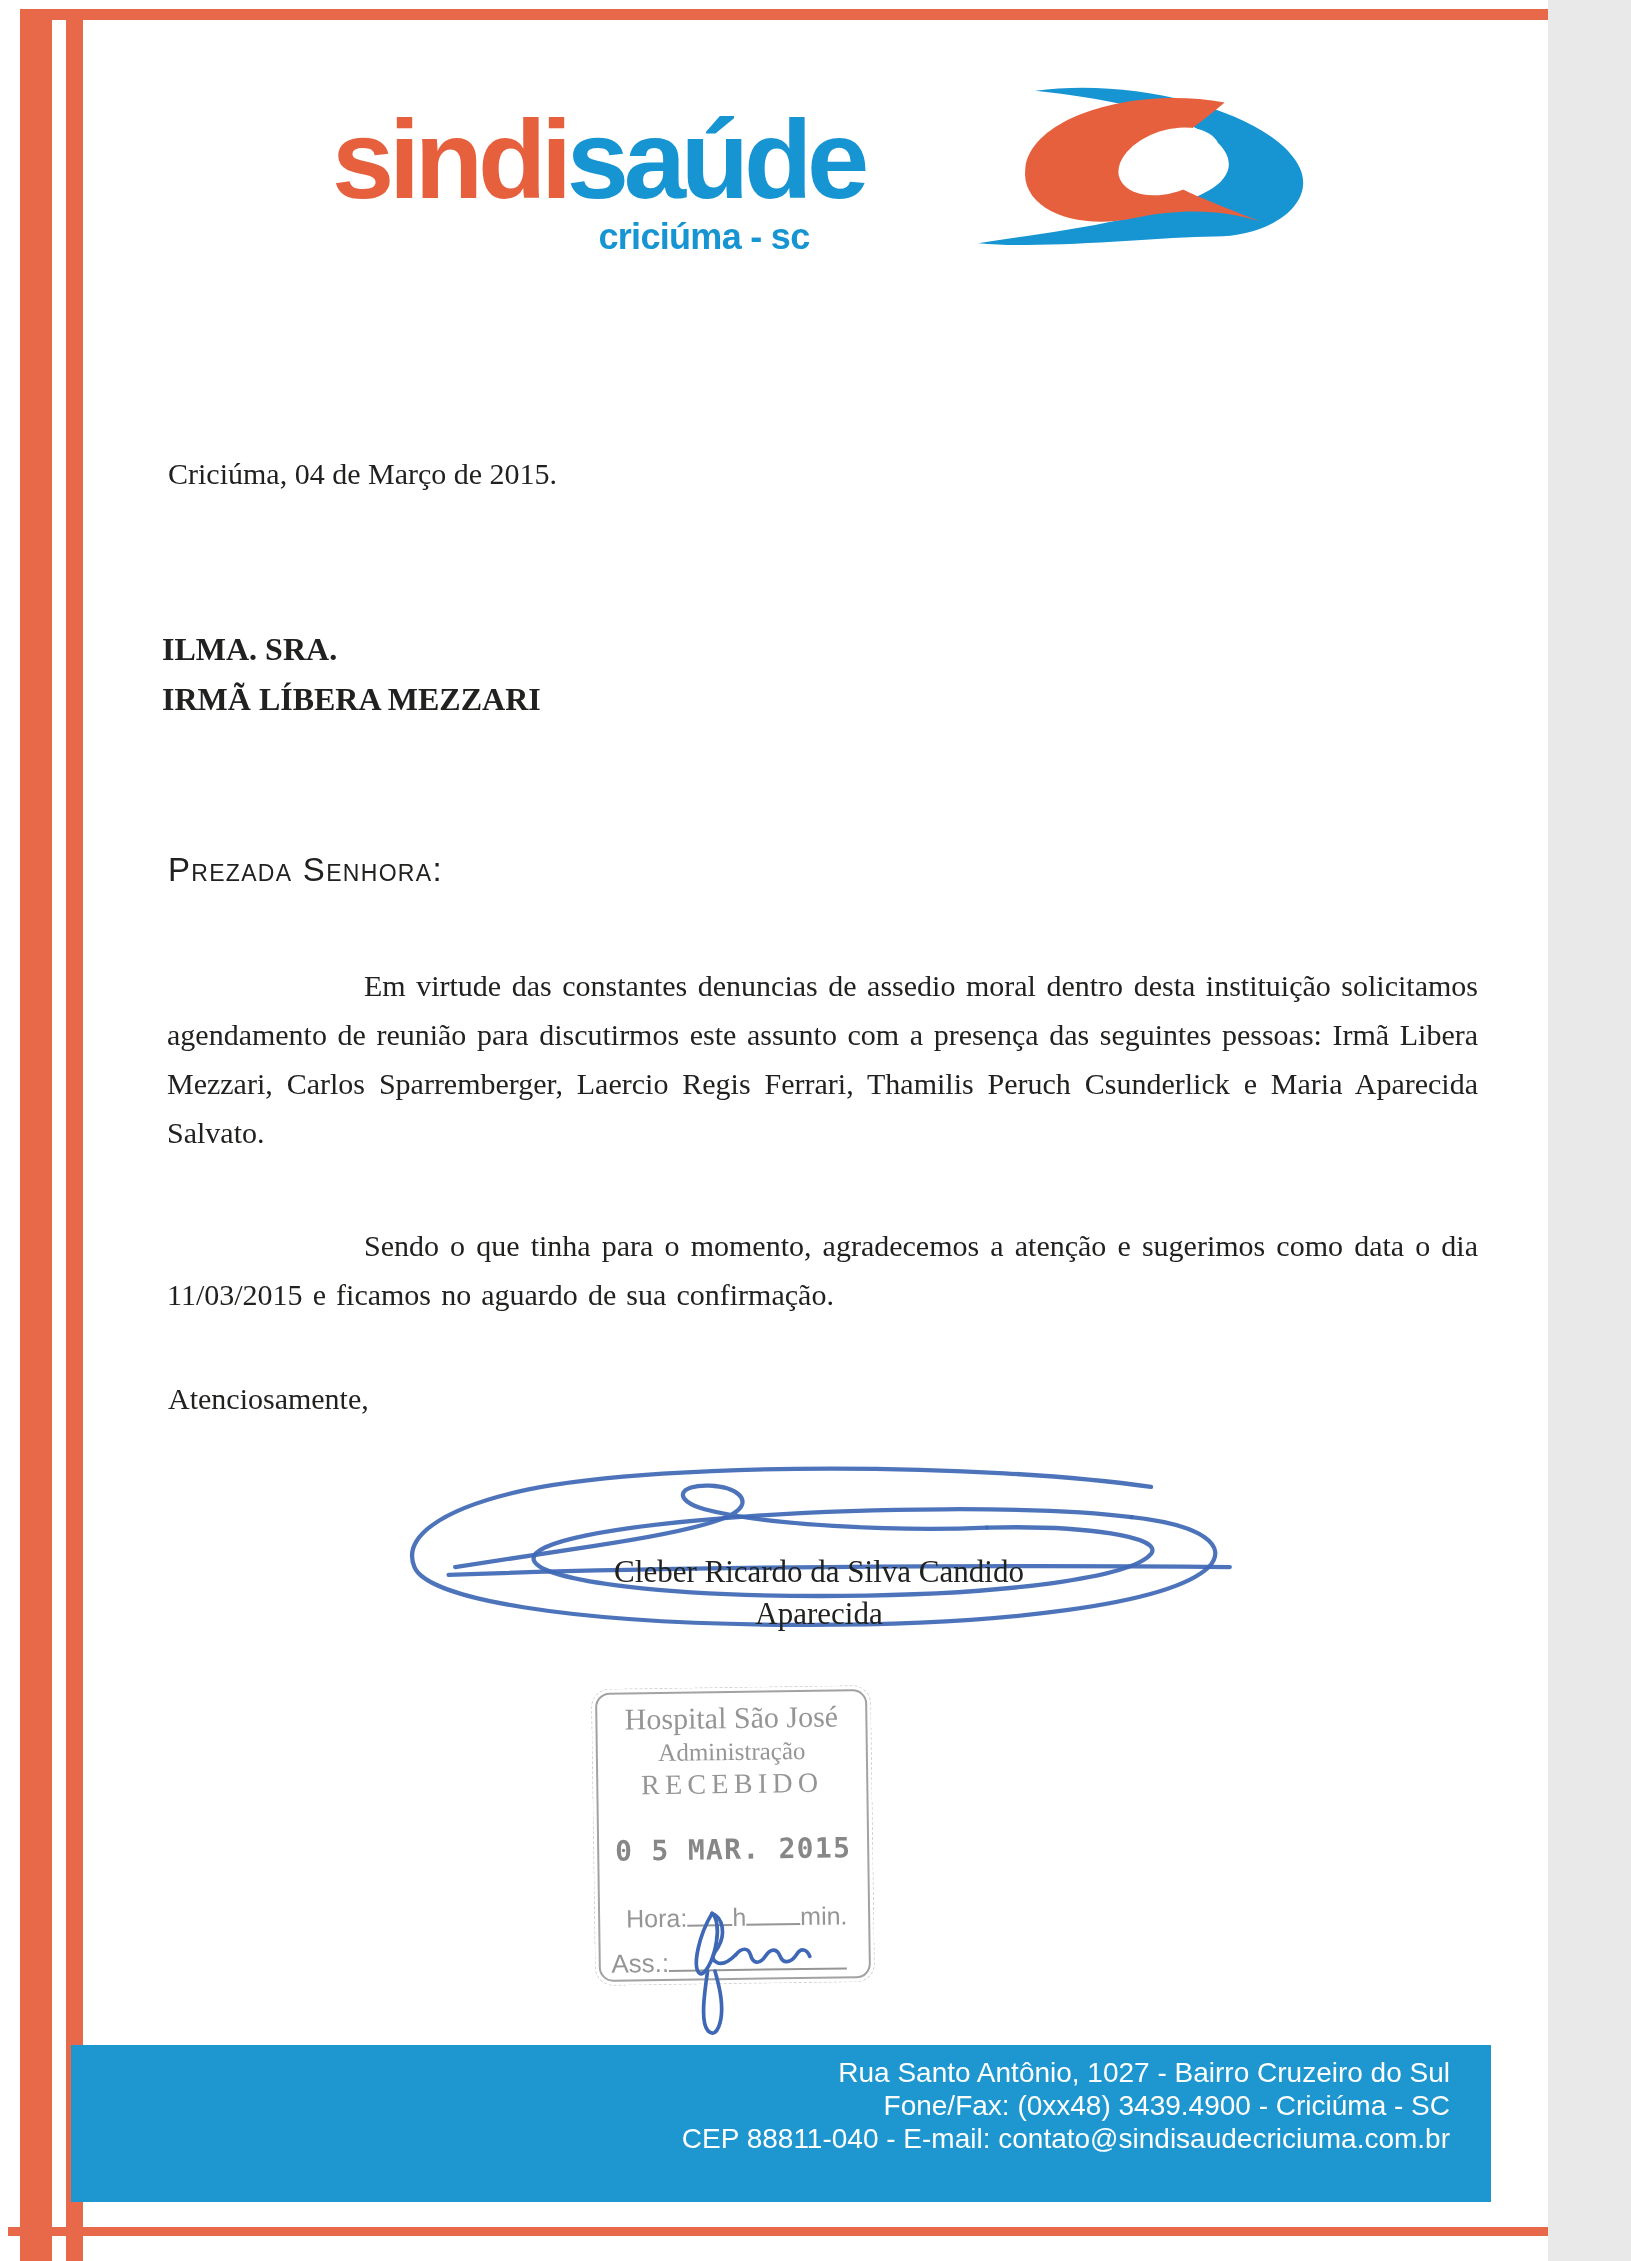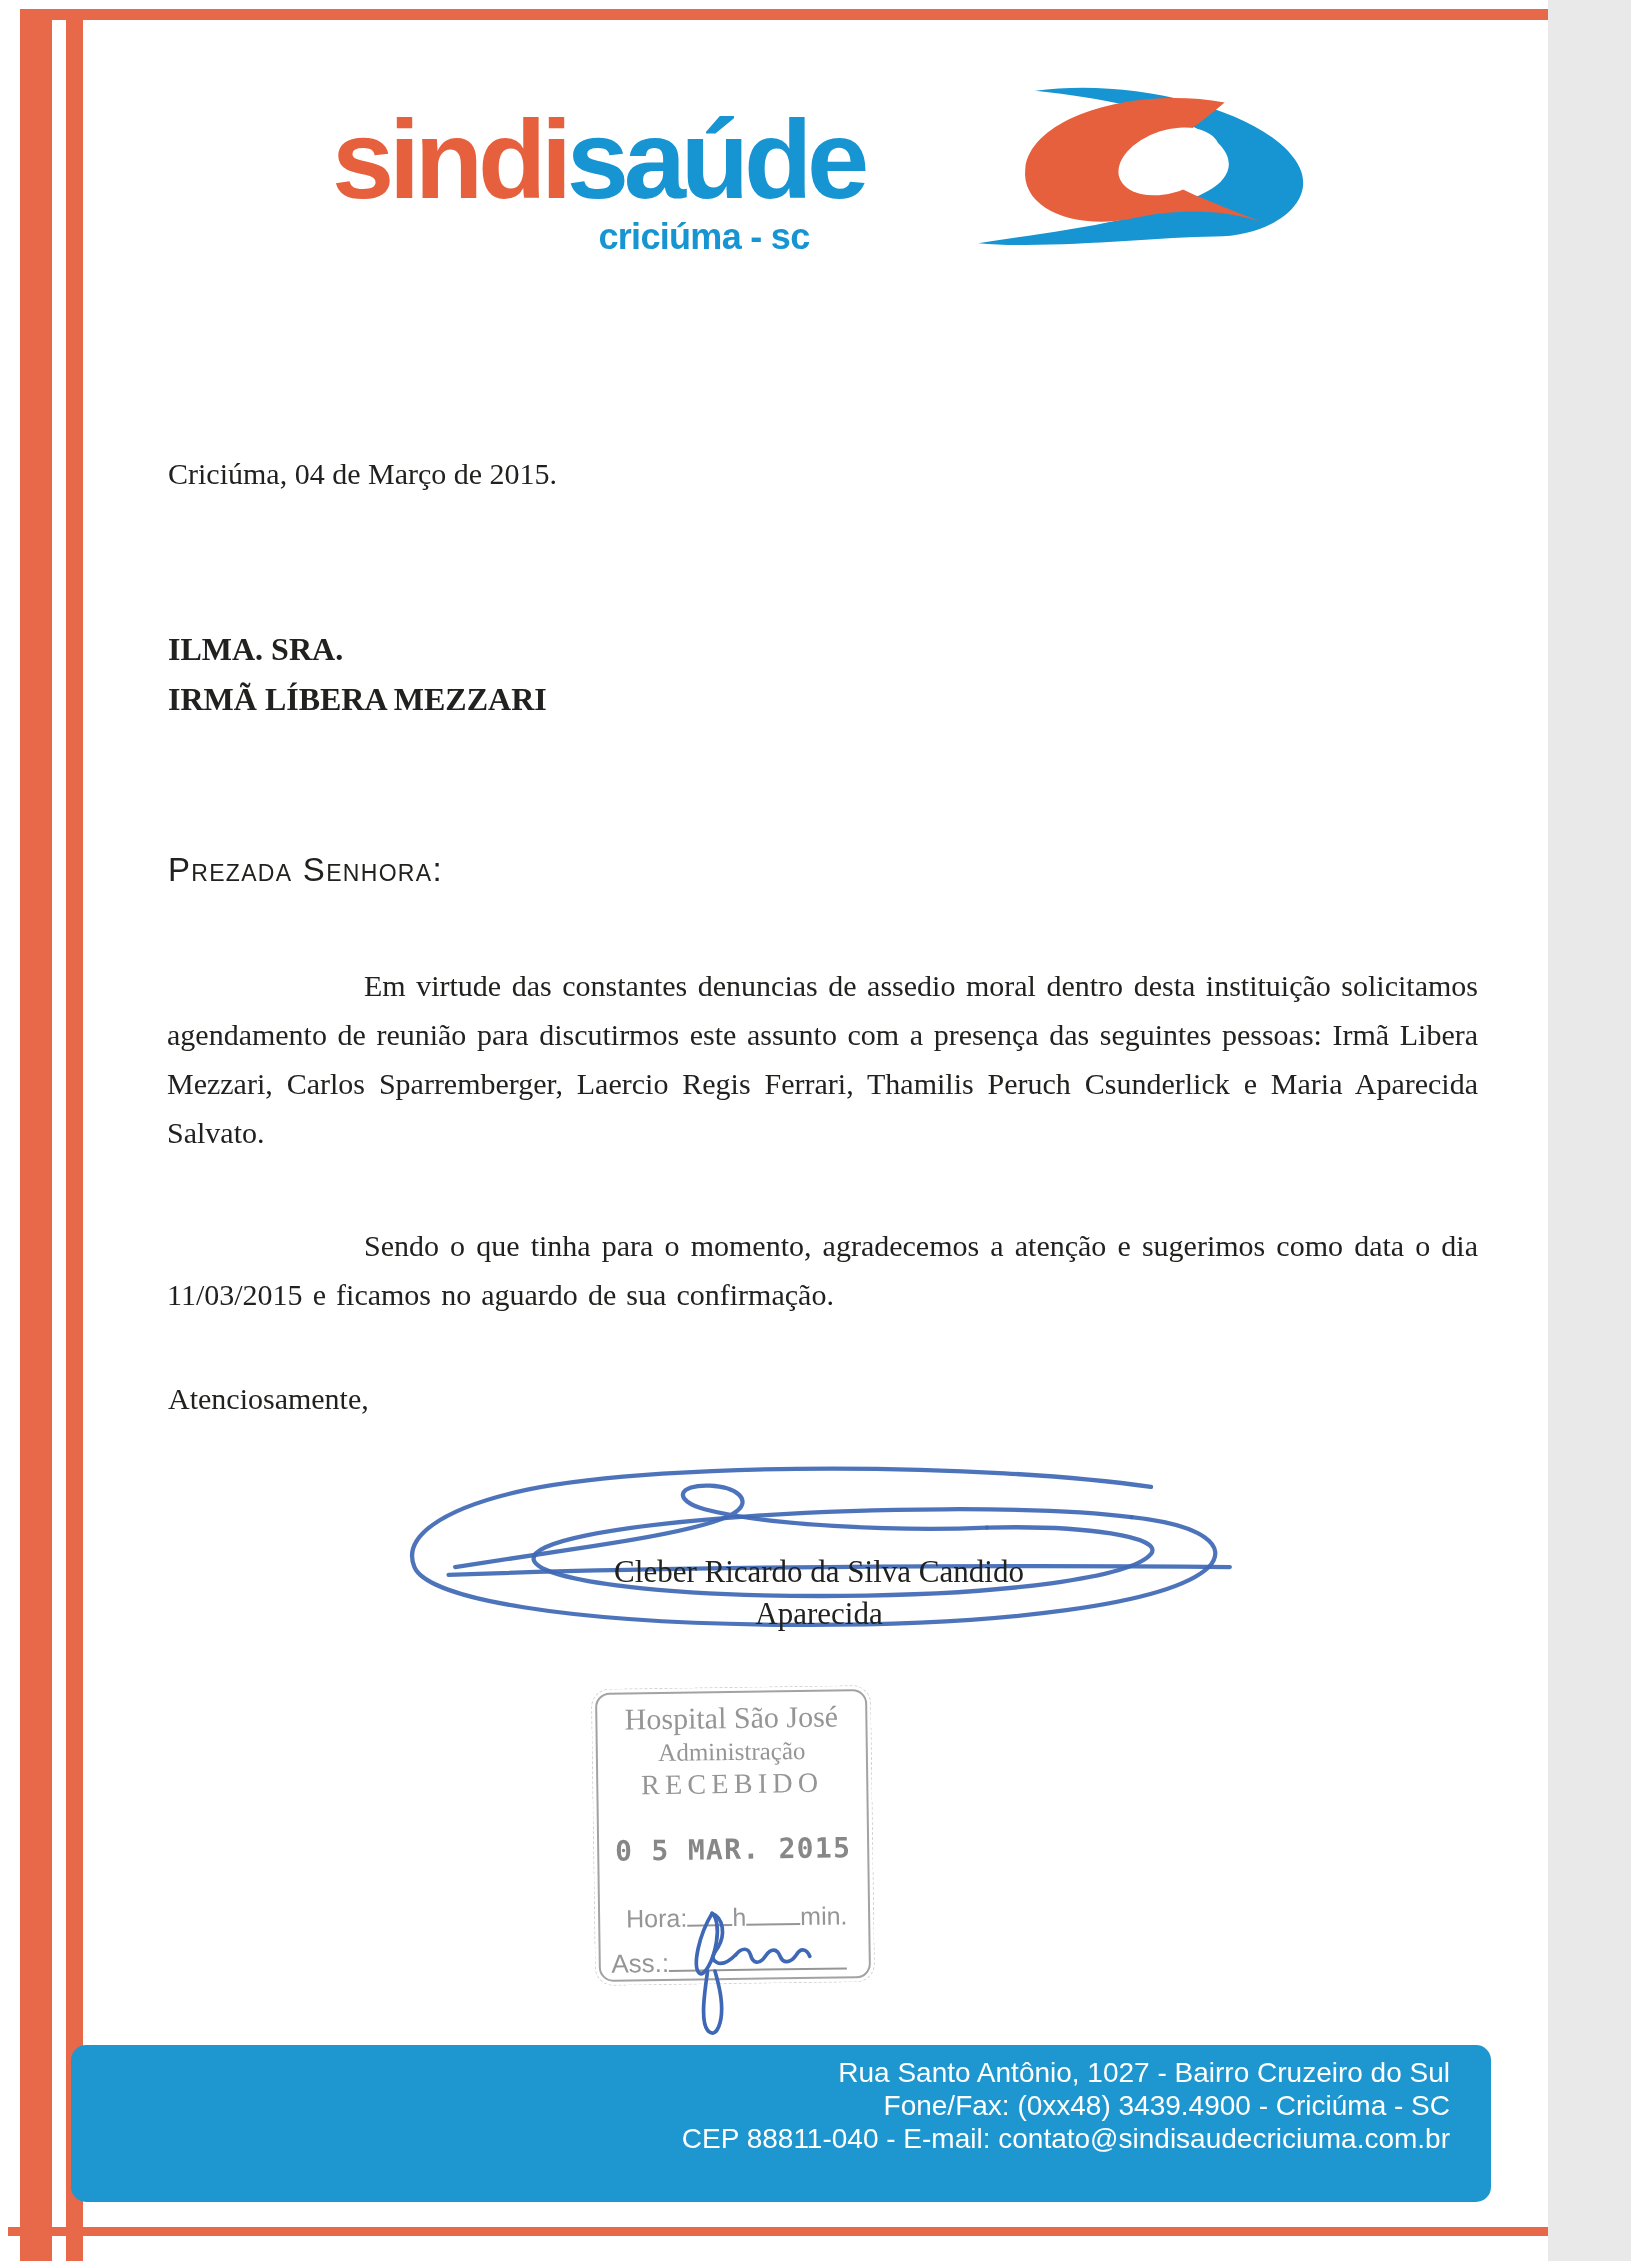--- a/index.html
+++ b/index.html
@@ -29,21 +29,21 @@
     font-size:112px;letter-spacing:-5.3px;white-space:nowrap;line-height:1;}
   .logo-word .part1{color:var(--brand-orange);}
   .logo-word .part2{color:var(--brand-blue);}
   .logo-sub{left:579px;top:216px;width:250px;text-align:center;color:var(--brand-blue);
     font-family:"Liberation Sans",sans-serif;font-weight:bold;font-size:36px;letter-spacing:-0.7px;}
   .logo-mark{left:970px;top:83px;width:359px;height:183px;}
   .logo-mark .swoosh-blue{fill:var(--brand-blue);}
   .logo-mark .swoosh-orange{fill:var(--brand-orange);}
   
   .date-line{left:168px;top:457px;font-size:30px;}
-  .recipient{left:168px;top:624px;font-size:32px;font-weight:bold;line-height:50px;}
+  .recipient{left:162px;top:624px;font-size:32px;font-weight:bold;line-height:50px;}
   .salutation{left:168px;top:851px;font-family:"Liberation Sans",sans-serif;font-weight:normal;
     font-size:33px;font-variant:small-caps;letter-spacing:1.3px;}
   .para{left:167px;width:1311px;font-size:30px;line-height:49px;text-align:justify;
     text-indent:197px;word-spacing:2.6px;hyphens:none;}
   .para1{top:961px;}
   .para2{top:1221px;}
   .closing{left:168px;top:1382px;font-size:30px;}
   
   .sig-scribble{left:395px;top:1462px;width:849px;height:172px;}
   .sig-scribble path{fill:none;stroke:var(--signature-blue);stroke-width:6.5;
@@ -62,21 +62,21 @@
     font-family:"Liberation Sans",sans-serif;font-size:25px;}
   .stamp-ass{margin-top:14.5px;text-align:left;padding-left:10.5px;
     font-family:"Liberation Sans",sans-serif;font-size:26px;}
   .uline{display:inline-block;border-bottom:2px solid #8d8d8d;height:22.4px;vertical-align:baseline;}
   .uline.w-h{width:45px;} .uline.w-min{width:54px;} .uline.w-ass{width:178px;}
   .stamp-sig{left:678px;top:1903px;width:148px;height:148px;}
   .stamp-sig path{fill:none;stroke:var(--signature-blue);stroke-width:5;stroke-linecap:round;}
   
   .footer{left:71px;top:2045px;width:1420px;height:157px;background:var(--footer-blue);
     color:#ffffff;font-family:"Liberation Sans",sans-serif;font-size:28px;line-height:33px;
-    text-align:right;padding:10.5px 41px 0 0;border-radius:15px;}
+    text-align:right;padding:10.5px 41px 0 0;}
 </style>
 </head>
 <body>
 
 <div class="page">
 
   <div class="abs stripe-thick"></div>
   <div class="abs stripe-thin"></div>
   <div class="abs border-top"></div>
   <div class="abs border-right"></div>

